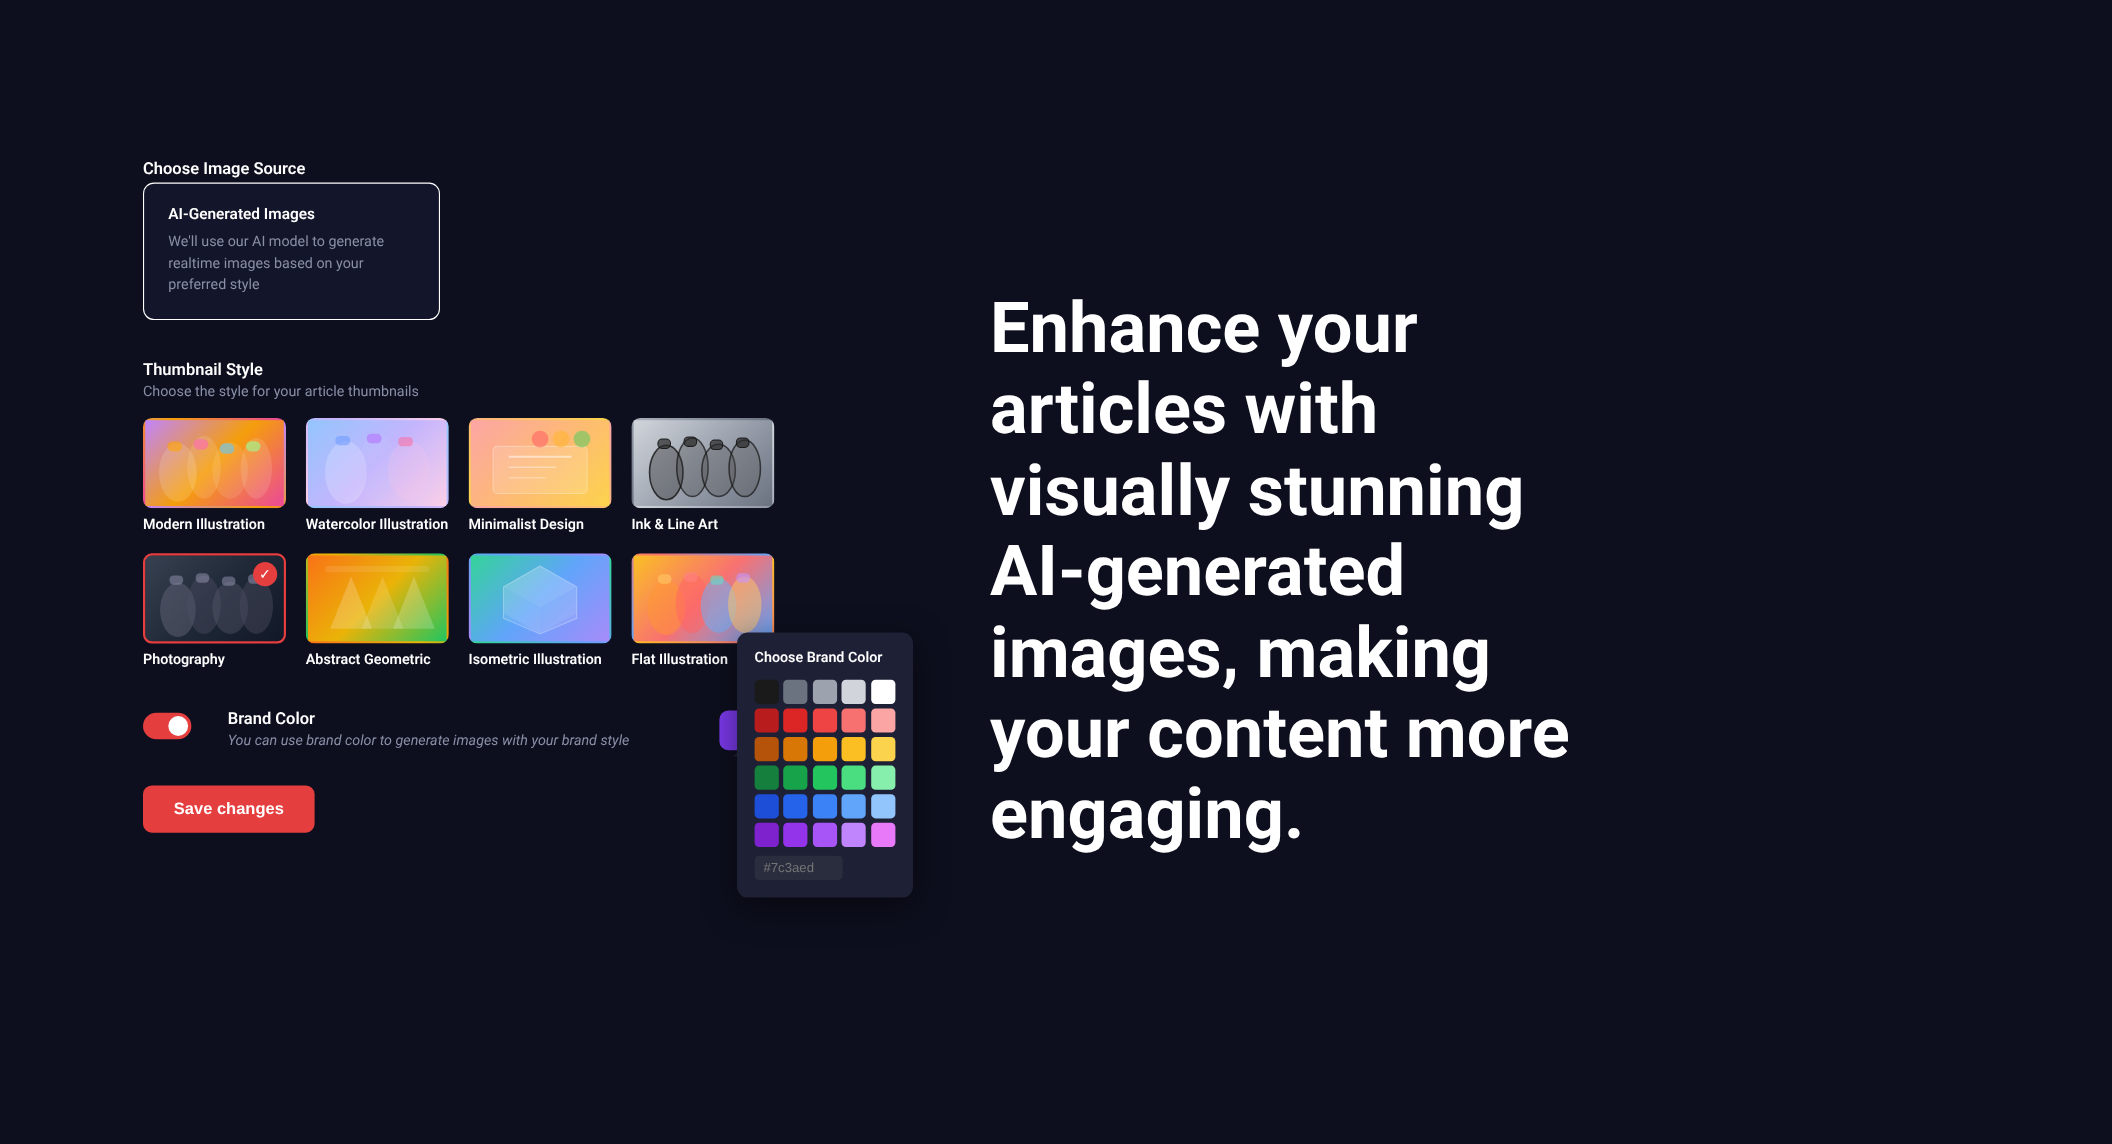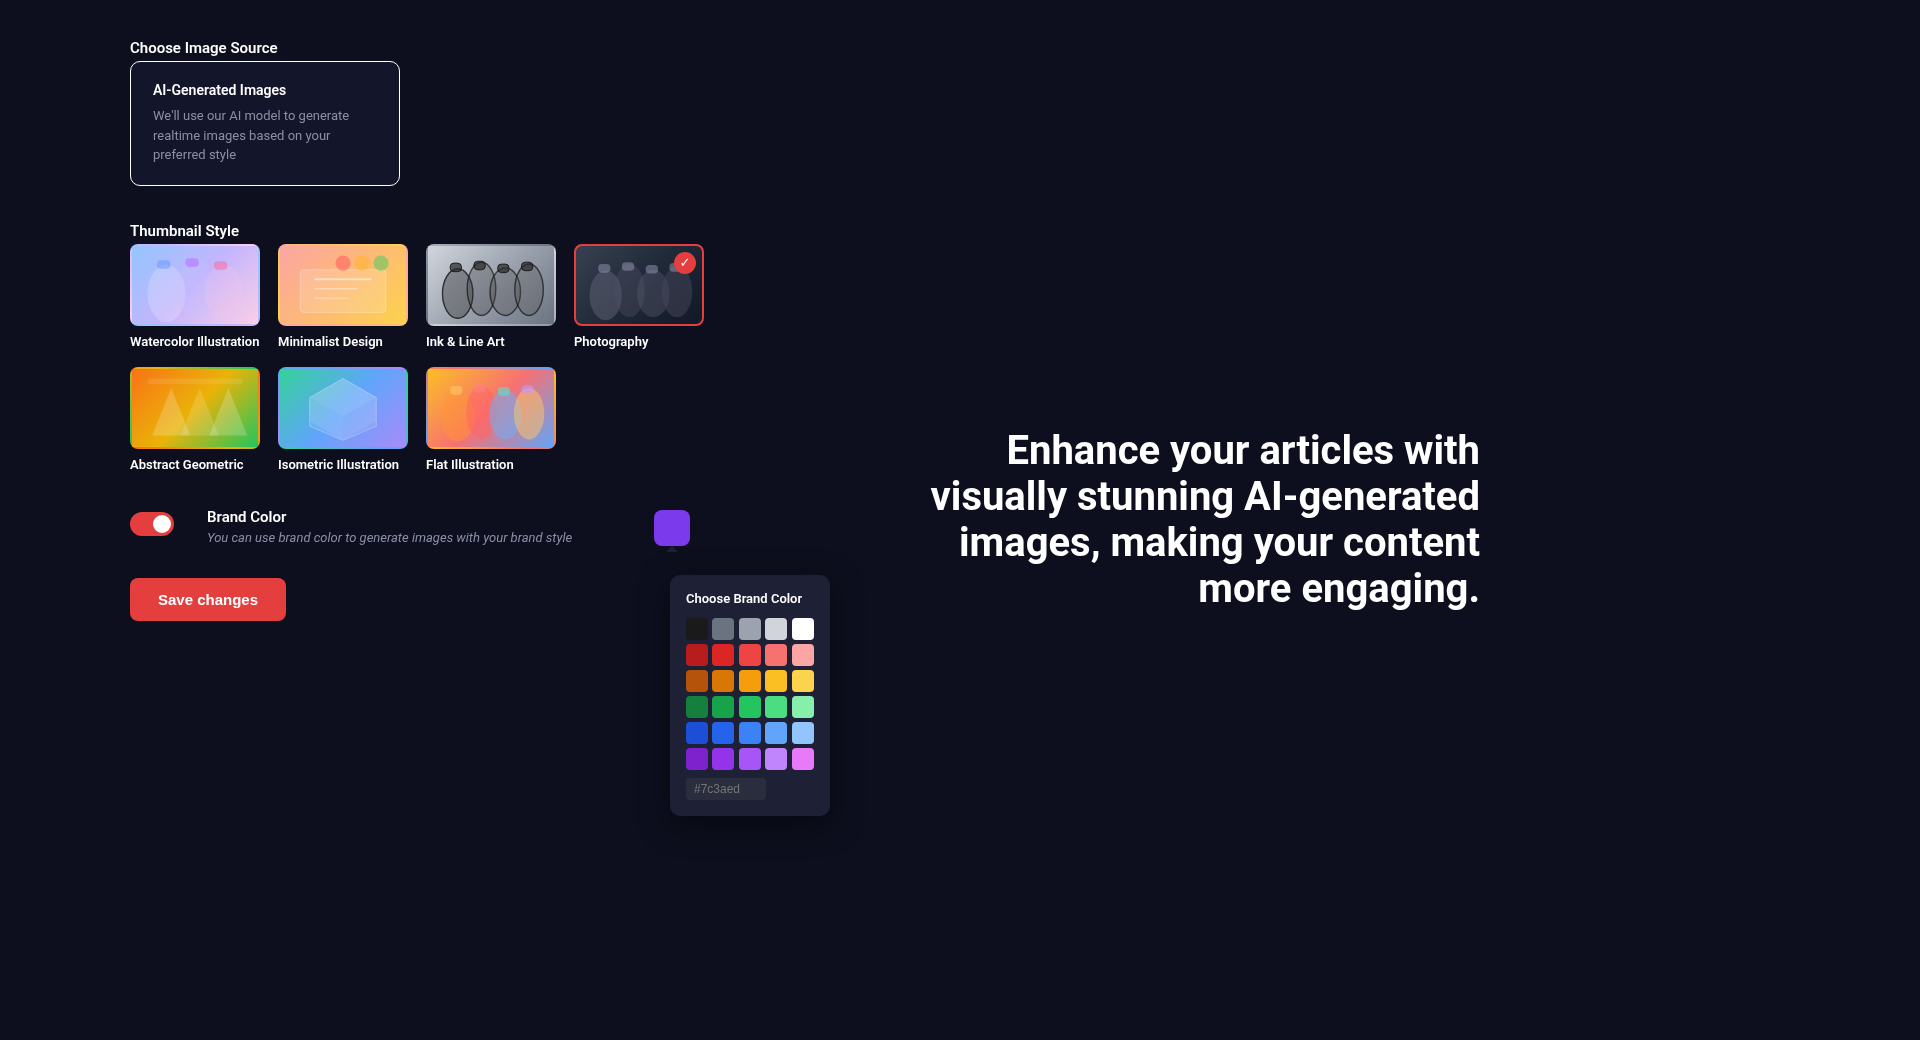--- a/index.html
+++ b/index.html
@@ -11,36 +11,36 @@
       width: 1920px;
       overflow-x: hidden;
     }
     .main-layout {
       display: flex;
       width: 100%;
       min-height: 1040px;
     }
     .left-panel {
       width: 820px;
-      padding: 39px 130px 60px 130px;
+      padding: 100px 130px 60px 130px;
       flex-shrink: 0;
+      margin-top: 44px;
     }
     .right-panel {
       flex: 1;
       display: flex;
       align-items: center;
       padding: 60px 80px;
     }
     .right-headline {
-      font-size: 40px;
+      font-size: 64px;
       font-weight: 700;
       line-height: 1.15;
       color: #ffffff;
       max-width: 580px;
-      text-align: right;
     }
 
     
     .section-label {
       font-size: 15px;
       font-weight: 600;
       color: #ffffff;
       margin-bottom: 4px;
     }
     .section-sublabel {
@@ -299,23 +299,40 @@
         <div class="source-card selected">
           <div class="source-card-title">AI-Generated Images</div>
           <div class="source-card-desc">We'll use our AI model to generate realtime images based on your preferred style</div>
         </div>
       </div>
     </div>
 
     
     <div class="thumbnail-style-section">
       <div class="section-label">Thumbnail Style</div>
+      <div class="section-sublabel">Choose the style for your article thumbnails</div>
 
       <div class="style-grid">
 
+        <div class="style-item">
+          <div class="style-img-wrapper thumb-modern">
+            <svg viewBox="0 0 130 82" xmlns="http://www.w3.org/2000/svg">
+              <rect width="130" height="82" fill="transparent"></rect>
+              <ellipse cx="30" cy="50" rx="18" ry="28" fill="rgba(255,255,255,0.15)"></ellipse>
+              <ellipse cx="55" cy="45" rx="16" ry="30" fill="rgba(255,255,255,0.12)"></ellipse>
+              <ellipse cx="80" cy="48" rx="17" ry="27" fill="rgba(255,255,255,0.1)"></ellipse>
+              <ellipse cx="105" cy="46" rx="15" ry="29" fill="rgba(255,255,255,0.13)"></ellipse>
+              <rect x="20" y="20" width="14" height="10" rx="5" fill="rgba(255,165,0,0.6)"></rect>
+              <rect x="45" y="18" width="14" height="10" rx="5" fill="rgba(255,105,180,0.6)"></rect>
+              <rect x="70" y="22" width="14" height="10" rx="5" fill="rgba(100,200,255,0.6)"></rect>
+              <rect x="95" y="20" width="14" height="10" rx="5" fill="rgba(150,255,150,0.6)"></rect>
+            </svg>
+          </div>
+          <div class="style-label">Modern Illustration</div>
+        </div>
 
         <div class="style-item">
           <div class="style-img-wrapper thumb-watercolor">
             <svg viewBox="0 0 130 82" xmlns="http://www.w3.org/2000/svg">
               <rect width="130" height="82" fill="transparent"></rect>
               <ellipse cx="35" cy="50" rx="20" ry="30" fill="rgba(255,255,255,0.2)"></ellipse>
               <ellipse cx="65" cy="45" rx="18" ry="32" fill="rgba(200,200,255,0.2)"></ellipse>
               <ellipse cx="95" cy="48" rx="20" ry="28" fill="rgba(255,200,230,0.2)"></ellipse>
               <rect x="25" y="15" width="14" height="9" rx="4" fill="rgba(100,150,255,0.5)"></rect>
               <rect x="55" y="13" width="14" height="9" rx="4" fill="rgba(180,100,255,0.5)"></rect>

